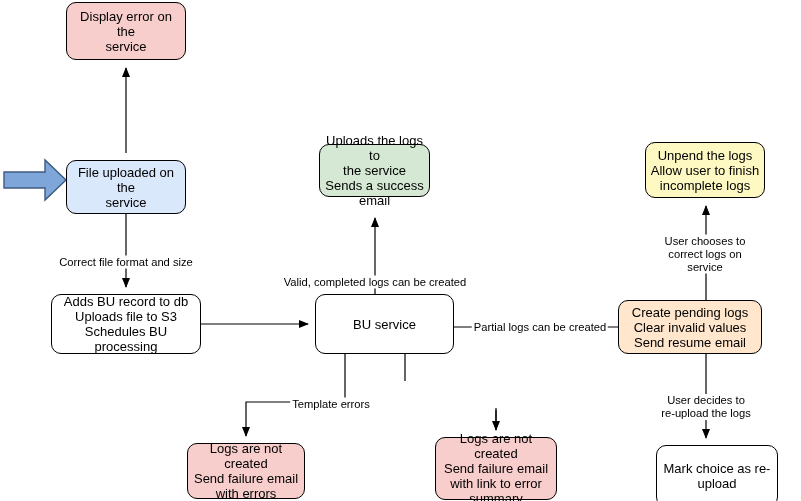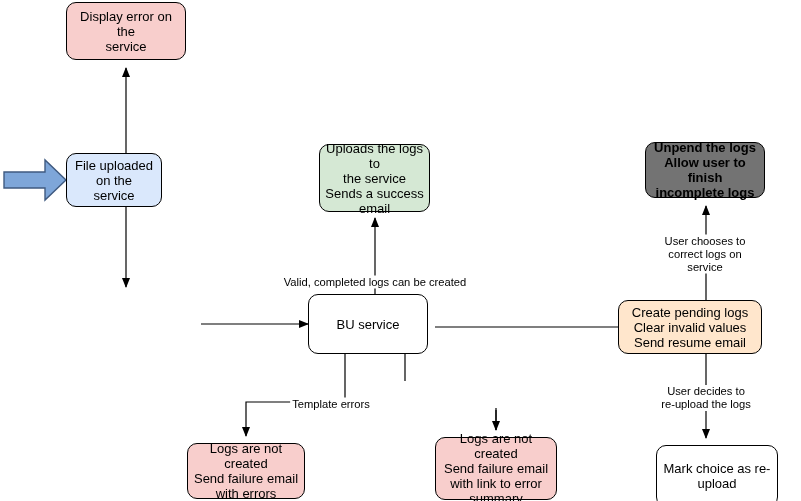--- a/index.html
+++ b/index.html
@@ -100,56 +100,61 @@
     </g>
 
     <g>
       <path d="M4,172 L45,172 L45,160 L66,180 L45,200 L45,188 L4,188 Z" fill="#7ea6d9" stroke="#3f5a80" stroke-width="1.4" stroke-linejoin="miter"></path>
     </g>
   </svg>
 
   <div class="node" style="left:66px; top:2px; width:120px; height:58px; background:#f8cecc;">Display error on the
 service</div>
 
-  <div class="node" style="left:66px; top:153px; width:96px; height:54px; background:#dae8fc;">File uploaded on the
+  <div class="node" style="left:66px; top:160px; width:120px; height:54px; background:#dae8fc;">File uploaded on the
 service</div>
 
+  <div class="node" style="left:51px; top:294px; width:150px; height:60px; background:#ffffff;">Adds BU record to db
+Uploads file to S3
+Schedules BU processing</div>
 
-  <div class="node" style="left:308px; top:294px; width:120px; height:60px; background:#ffffff;">BU service</div>
+  <div class="node" style="left:315px; top:294px; width:139px; height:60px; background:#ffffff;">BU service</div>
 
-  <div class="node" style="left:319px; top:144px; width:111px; height:68px; background:#d5e8d4;">Uploads the logs to
+  <div class="node" style="left:319px; top:144px; width:111px; height:53px; background:#d5e8d4;">Uploads the logs to
 the service
 Sends a success
 email</div>
 
   <div class="node" style="left:618px; top:300px; width:144px; height:54px; background:#ffe6cc;">Create pending logs
 Clear invalid values
 Send resume email</div>
 
-  <div class="node" style="left:645px; top:142px; width:120px; height:56px; background:#737373;font-weight:bold;">Unpend the logs
+  <div class="node" style="left:645px; top:142px; width:120px; height:56px; background:#fef9c3;">Unpend the logs
 Allow user to finish
 incomplete logs</div>
 
   <div class="node" style="left:187px; top:443px; width:118px; height:56px; background:#f8cecc;">Logs are not created
 Send failure email
 with errors</div>
 
   <div class="node" style="left:435px; top:437px; width:122px; height:63px; background:#f8cecc;">Logs are not created
 Send failure email
 with link to error
 summary</div>
 
   <div class="node" style="left:656px; top:445px; width:122px; height:62px; background:#ffffff;">Mark choice as re-
 upload</div>
 
 
+  <div class="edge-label" style="left:126px; top:262px; transform:translate(-50%,-50%);">Correct file format and size</div>
 
   <div class="edge-label" style="left:375px; top:258px; transform:translate(-50%,-50%);margin-top:24px;">Valid, completed logs can be created</div>
 
+  <div class="edge-label" style="left:540px; top:327px; transform:translate(-50%,-50%);">Partial logs can be created</div>
 
   <div class="edge-label" style="left:705px; top:254px; transform:translate(-50%,-50%);">User chooses to correct logs on service</div>
 
   <div class="edge-label" style="left:331px; top:404px; transform:translate(-50%,-50%);">Template errors</div>
 
 
-  <div class="edge-label" style="left:706px; top:398px; transform:translate(-50%,-50%);">User decides to re-upload the logs</div>
+  <div class="edge-label" style="left:706px; top:407px; transform:translate(-50%,-50%);">User decides to re-upload the logs</div>
 
 </div>
 
 </body></html>

